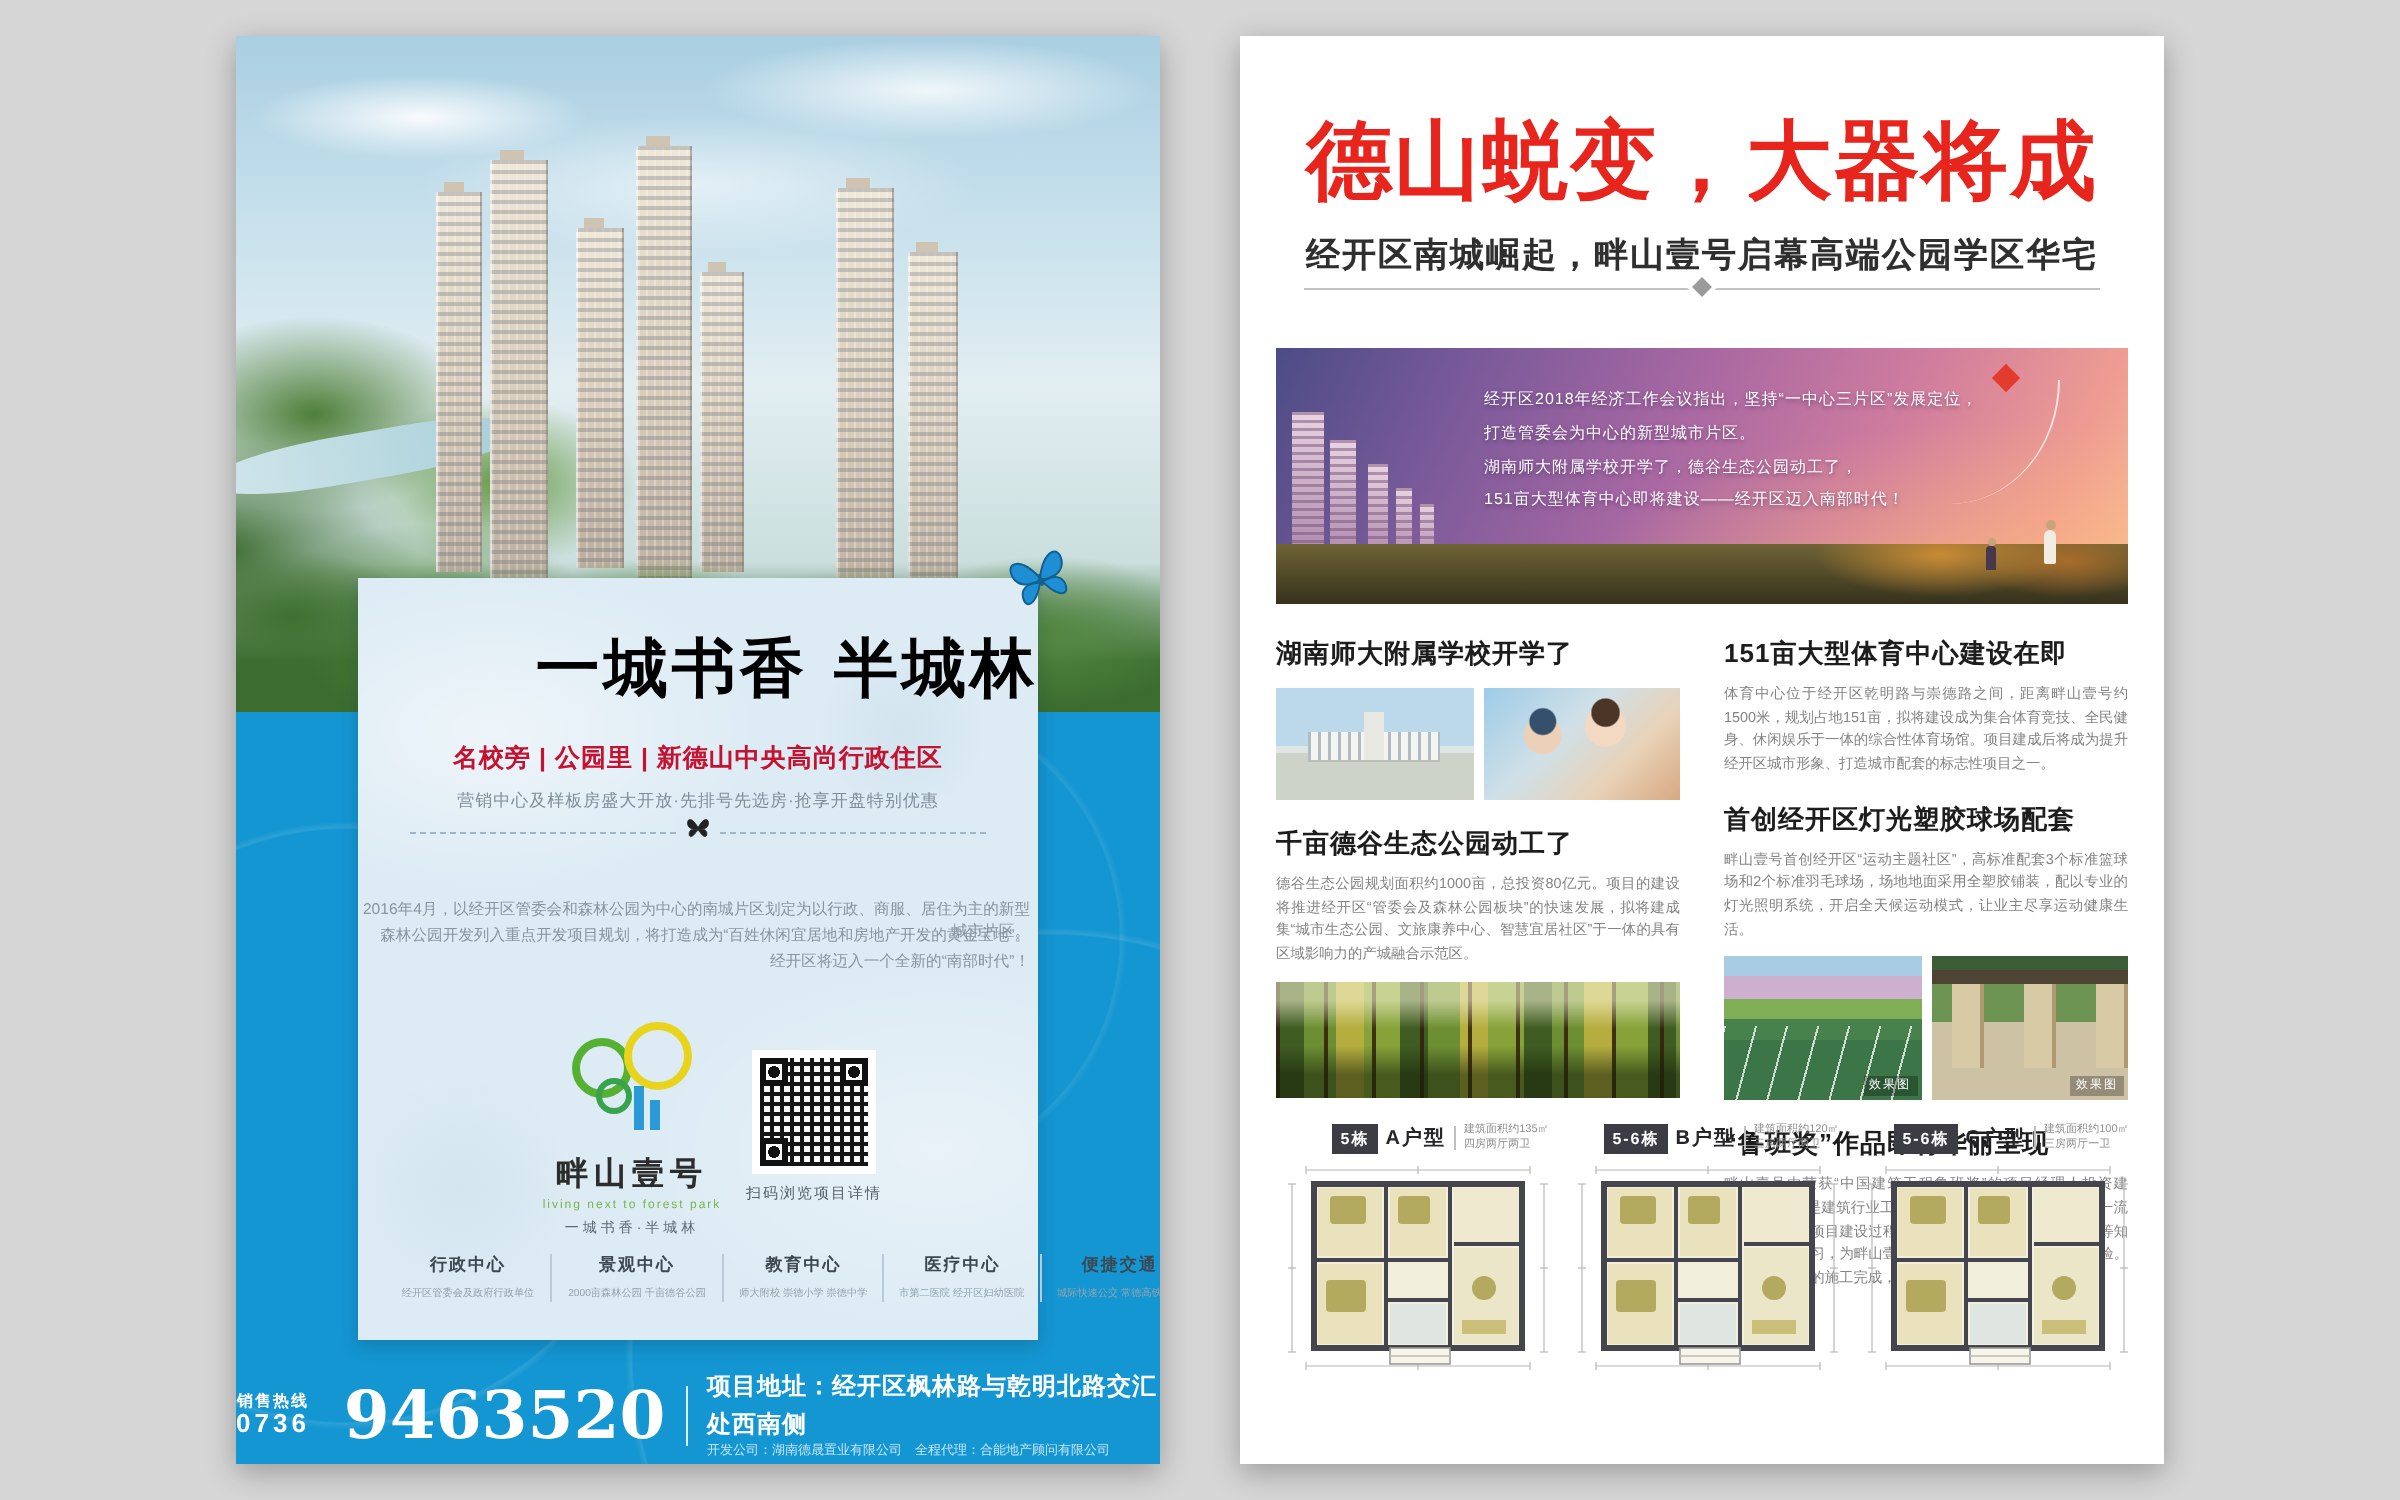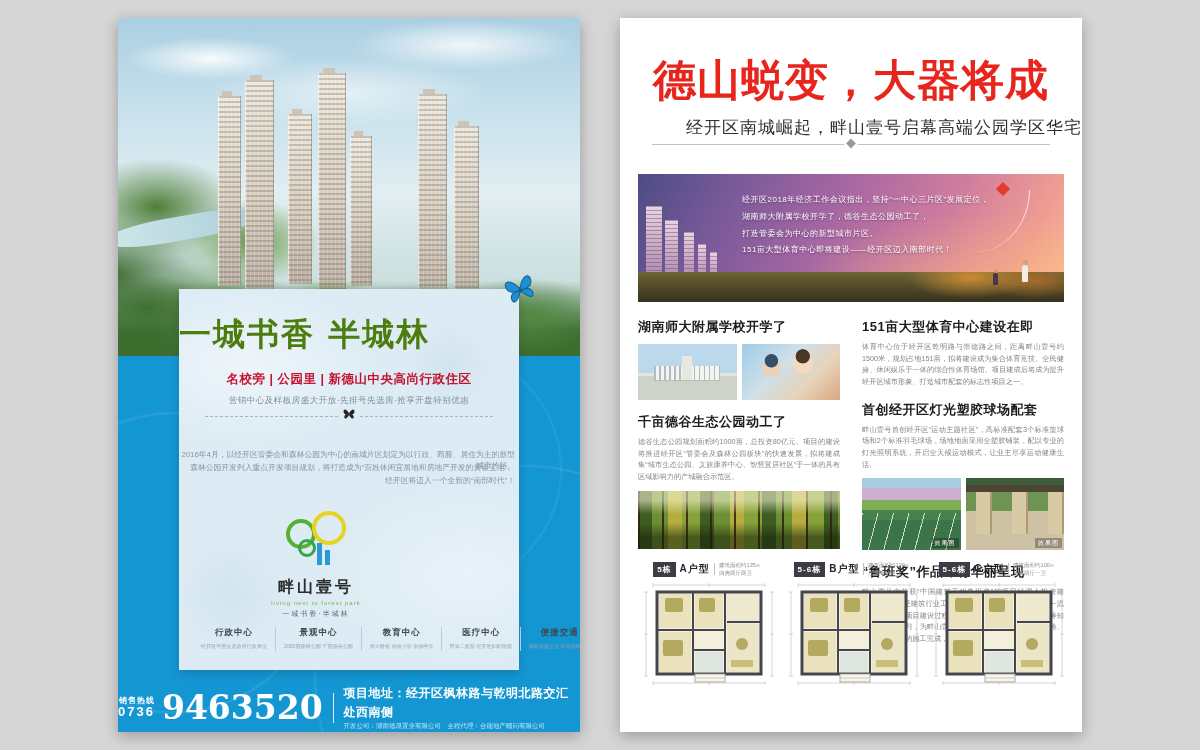--- a/index.html
+++ b/index.html
@@ -47,22 +47,22 @@
 
   
   .card{position:absolute;left:61px;top:271px;width:340px;height:381px;background:#dcebf4;
         box-shadow:0 3px 8px rgba(10,50,80,.25)}
   .card::before{content:"";position:absolute;inset:0;background:
     radial-gradient(ellipse 200px 120px at 20% 20%,rgba(255,255,255,.5),transparent 70%),
     radial-gradient(ellipse 220px 140px at 85% 75%,rgba(255,255,255,.35),transparent 70%),
     radial-gradient(circle 60px at 80% 20%,rgba(140,175,200,.12),transparent 70%),
     radial-gradient(circle 80px at 15% 80%,rgba(140,175,200,.10),transparent 70%)}
   .card>*{position:absolute;z-index:1}
-  .card-title{top:24px;left:0;right:0;text-align:left;font-family:"DejaVu Serif",serif;
-    font-weight:700;font-size:32px;color:#4d7c0f;letter-spacing:2px;white-space:nowrap}
+  .card-title{top:24px;left:0;right:0;text-align:right;font-family:"DejaVu Serif",serif;
+    font-weight:700;font-size:32px;color:#000000;letter-spacing:2px;white-space:nowrap}
   .card-sub{top:82px;left:0;right:0;text-align:center;font-size:12.5px;font-weight:700;color:#c41330;letter-spacing:.5px}
   .card-promo{top:106px;left:0;right:0;text-align:center;font-size:8.5px;color:#7e8f9b;letter-spacing:.5px}
   .dashline{top:127px;left:26px;right:26px;border-top:1px dashed #9fb6c6;height:0}
   .bfly-sm{top:119px;left:50%;transform:translateX(-50%);background:#dcebf4;padding:0 4px;line-height:0}
   .news-h{top:142px;left:0;right:0;text-align:center;font-size:10.5px;font-weight:700;color:#2e2e2e;letter-spacing:.5px}
   .news-l{left:0;right:4px;text-align:right;font-size:7.8px;color:#8795a0}
   .nl0{top:160px}.nl1{top:173px}.nl2{top:186px}
   .logo-block{top:222px;left:72px;width:130px;text-align:center}
   .logo-icon{position:relative;width:64px;height:54px;margin:0 auto}
   .lc1{position:absolute;left:2px;top:8px;width:22px;height:22px;border:4px solid #56b133;border-radius:50%}
@@ -84,33 +84,33 @@
   .qr-caption{font-size:7.5px;color:#55626b;margin-top:5px;letter-spacing:1px}
   .amen{left:14px;right:14px;top:338px;display:flex}
   .amen-col{flex:1;text-align:center;padding:0 2px;border-left:1px solid #b9cbd8}
   .amen-col:first-child{border-left:none}
   .a-t{font-size:8.5px;font-weight:700;color:#3c474f;letter-spacing:1px}
   .a-d{font-size:6px;color:#93a3ad;margin-top:3px;transform:scale(.85);white-space:nowrap}
   .bfly-big{position:absolute;left:386px;top:256px;width:32px;height:30px;transform:rotate(-18deg);z-index:3}
 
   
   .hotline{position:absolute;left:0;right:0;top:666px;display:flex;align-items:center;justify-content:center;color:#fff}
-  .hl-label{text-align:right;margin-right:7px;line-height:1.15}
+  .hl-label{text-align:center;margin-right:17px;line-height:1.15}
   .hl-l1{font-size:8px;font-weight:700;letter-spacing:1px}
   .hl-l2{font-size:13px;font-weight:700;letter-spacing:2px}
   .hl-num{font-family:"DejaVu Serif",serif;font-size:33px;font-weight:700;line-height:1}
   .hl-sep{width:1px;height:30px;background:rgba(255,255,255,.85);margin:0 10px}
   .hl-right{line-height:1.55;text-align:left}
   .hl-addr{font-size:12px;font-weight:700;letter-spacing:.5px}
   .hl-co{font-size:6.5px;opacity:.75}
 
   
   .r-title{position:absolute;top:34px;left:0;right:0;text-align:center;font-family:"DejaVu Serif",serif;
     font-size:43px;font-weight:700;color:#e8251d;letter-spacing:1px;white-space:nowrap}
-  .r-sub{position:absolute;top:98px;left:0;right:0;text-align:right;font-size:17px;font-weight:400;color:#2f2f2f;letter-spacing:1px}
+  .r-sub{position:absolute;top:98px;left:0;right:0;text-align:center;font-size:17px;font-weight:700;color:#2f2f2f;letter-spacing:1px}
   .r-divline{position:absolute;top:126px;left:32px;right:32px;height:1px;background:#c2c2c2}
   .r-divdiamond{position:absolute;top:122px;left:50%;width:7px;height:7px;background:#9a9a9a;
     transform:translateX(-50%) rotate(45deg);box-shadow:0 0 0 2px #fff}
   .r-spec{position:absolute;top:134px;left:0;right:0;text-align:center;font-size:13.5px;color:#3a3a3a;letter-spacing:1px}
   .hero{position:absolute;top:156px;left:18px;width:426px;height:128px;overflow:hidden;background:
     radial-gradient(ellipse 300px 120px at 85% 95%,rgba(255,190,120,.55),transparent 70%),
     linear-gradient(115deg,#4c4c86 0%,#7c5a9a 22%,#a868a2 45%,#d07d9e 68%,#ef9d92 88%,#f7bd97 100%)}
   .h-bldg{position:absolute;bottom:24px;background:
     repeating-linear-gradient(180deg,rgba(120,80,120,.5) 0 1.5px,transparent 1.5px 4px),
     linear-gradient(180deg,rgba(240,220,230,.95),rgba(190,150,180,.8))}
@@ -158,21 +158,21 @@
     repeating-linear-gradient(105deg,rgba(255,255,255,.75) 0 1px,transparent 1px 15px)}
   .ph-pav{width:99px;height:72px;background:linear-gradient(180deg,#3c5c38 0 18%,#6e9454 18% 46%,#cdc2a4 46%)}
   .ph-pav::before{content:"";position:absolute;left:0;right:0;top:7px;height:7px;background:#4e4434}
   .ph-pav::after{content:"";position:absolute;left:0;right:0;top:14px;height:42px;background:
     repeating-linear-gradient(90deg,transparent 0 10px,#d9caa6 10px 24px,#b09a74 24px 26px,transparent 26px 36px)}
   .caption{position:absolute;right:2px;bottom:2px;font-size:6px;color:#fff;background:rgba(0,0,0,.28);
     padding:0 3px;line-height:1.7;letter-spacing:1px;z-index:2}
 
   .plans{position:absolute;top:542px;left:20px;right:14px;display:flex;justify-content:space-between}
   .plan{width:138px}
-  .plan-hd{display:flex;align-items:center;justify-content:center;gap:4px;height:18px}
+  .plan-hd{display:flex;align-items:center;justify-content:flex-end;gap:4px;height:18px}
   .badge{background:#3c3c44;color:#fff;font-size:8px;font-weight:700;padding:2px 4px;letter-spacing:1px;white-space:nowrap}
   .ptype{font-size:10px;font-weight:700;color:#26262a;letter-spacing:1px;white-space:nowrap}
   .pdiv{width:1px;height:12px;background:#c0c0c0}
   .pinfo{font-size:6px;color:#8e8e8e;line-height:1.35;transform:scale(.92);transform-origin:left center;white-space:nowrap}
   .plan-draw{display:block;width:132px;height:104px;margin:4px auto 0}
   .hidden-defs{position:absolute;width:0;height:0;overflow:hidden}
 </style>
 </head>
 <body>
 
@@ -270,20 +270,29 @@
           <div class="lc2"></div>
           <div class="lc3"></div>
         <div class="lbar1"></div>
           <div class="lbar2"></div>
       </div>
       <div class="logo-name">畔山壹号</div>
       <div class="logo-en">living next to forest park</div>
       <div class="logo-tag">一城书香·半城林</div>
     </div>
 
+    <div class="qr-block">
+      <div class="qr">
+        <div class="qr-noise"></div>
+        <div class="fp tl"></div>
+          <div class="fp tr"></div>
+          <div class="fp bl"></div>
+      </div>
+      <div class="qr-caption">扫码浏览项目详情</div>
+    </div>
 
     <div class="amen">
       <div class="amen-col">
         <div class="a-t">行政中心</div>
         <div class="a-d">经开区管委会及政府行政单位</div>
       </div>
       <div class="amen-col">
         <div class="a-t">景观中心</div>
         <div class="a-d">2000亩森林公园 千亩德谷公园</div>
       </div>
@@ -328,22 +337,22 @@
     <div class="h-bldg hb3"></div>
     <div class="h-bldg hb4"></div>
     <div class="h-bldg hb5"></div>
     <div class="h-ground"></div>
     <div class="kstring"></div>
     <div class="kite"></div>
     <div class="fig-adult"></div>
     <div class="fig-child"></div>
     <div class="hero-text">
       <div>经开区2018年经济工作会议指出，坚持“一中心三片区”发展定位，</div>
+      <div>打造管委会为中心的新型城市片区。</div>
       <div>湖南师大附属学校开学了，德谷生态公园动工了，</div>
-      <div>打造管委会为中心的新型城市片区。</div>
       <div>151亩大型体育中心即将建设——经开区迈入南部时代！</div>
     </div>
   </div>
 
   <div class="cols">
     <div class="col">
       <h3 class="art">湖南师大附属学校开学了</h3>
       <div class="ph-row">
         <div class="ph ph-school"></div>
         <div class="ph ph-kids"></div>

